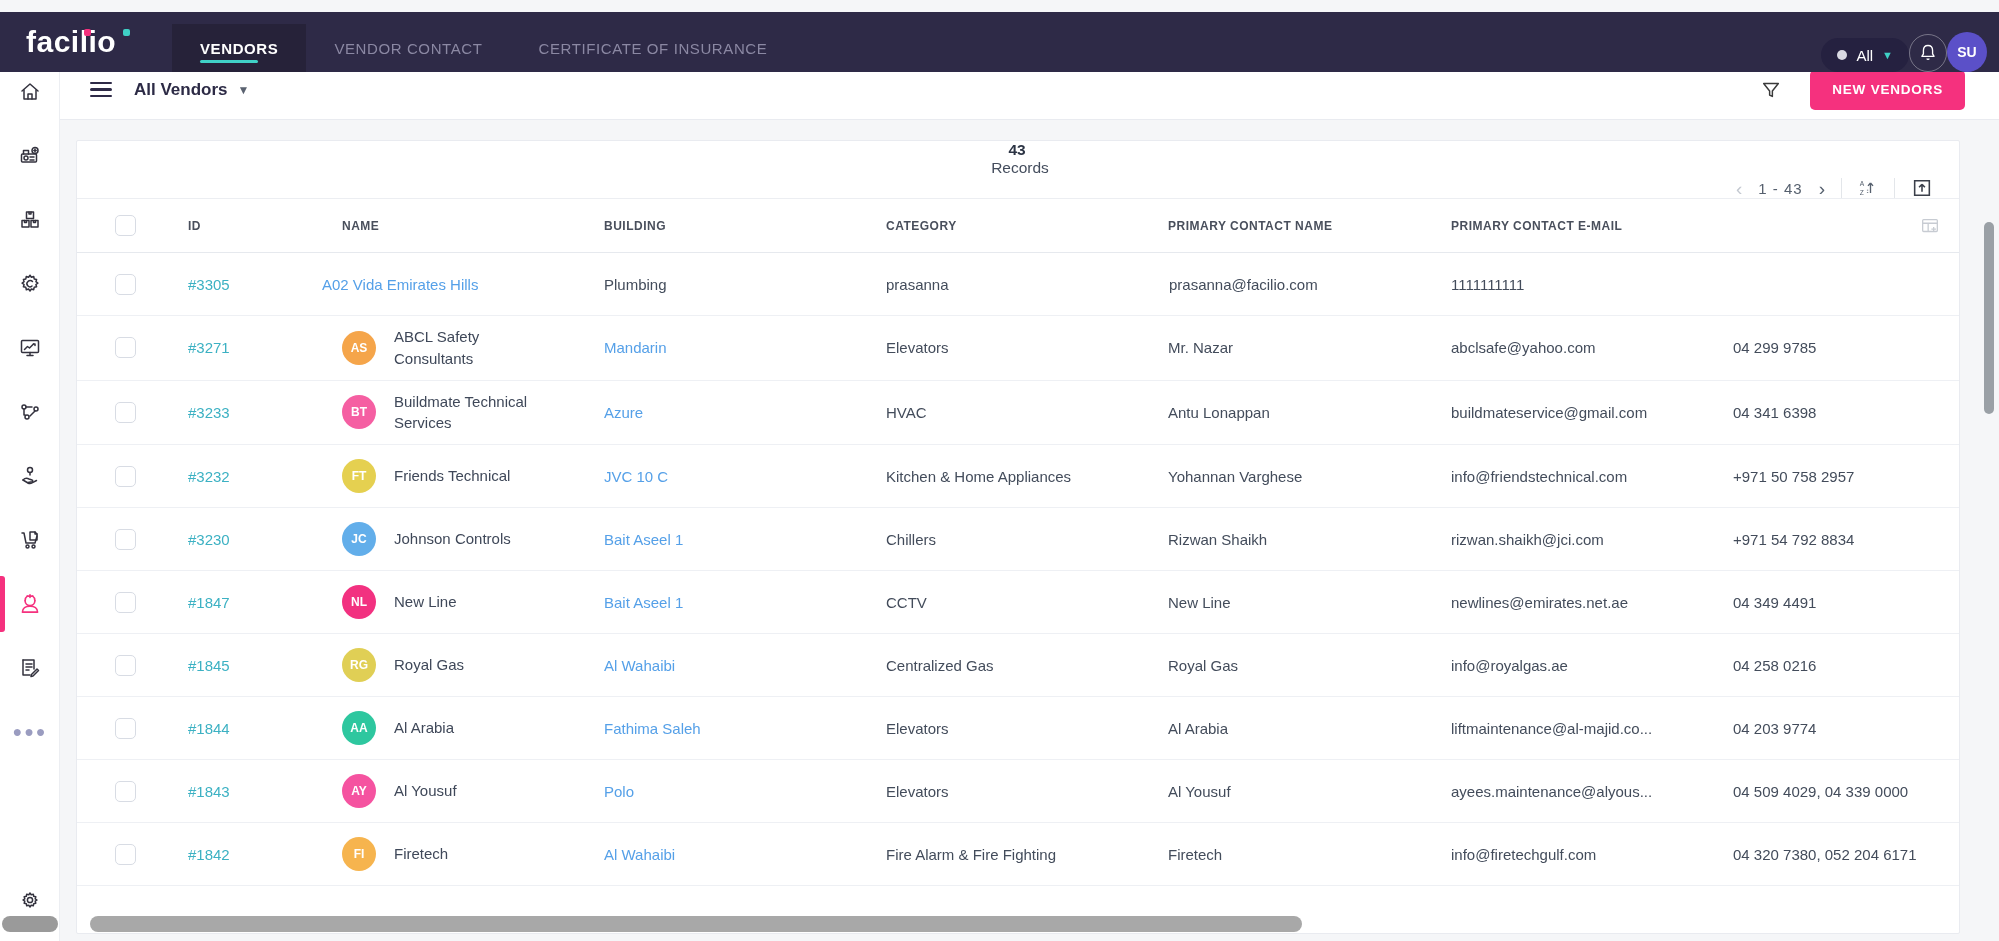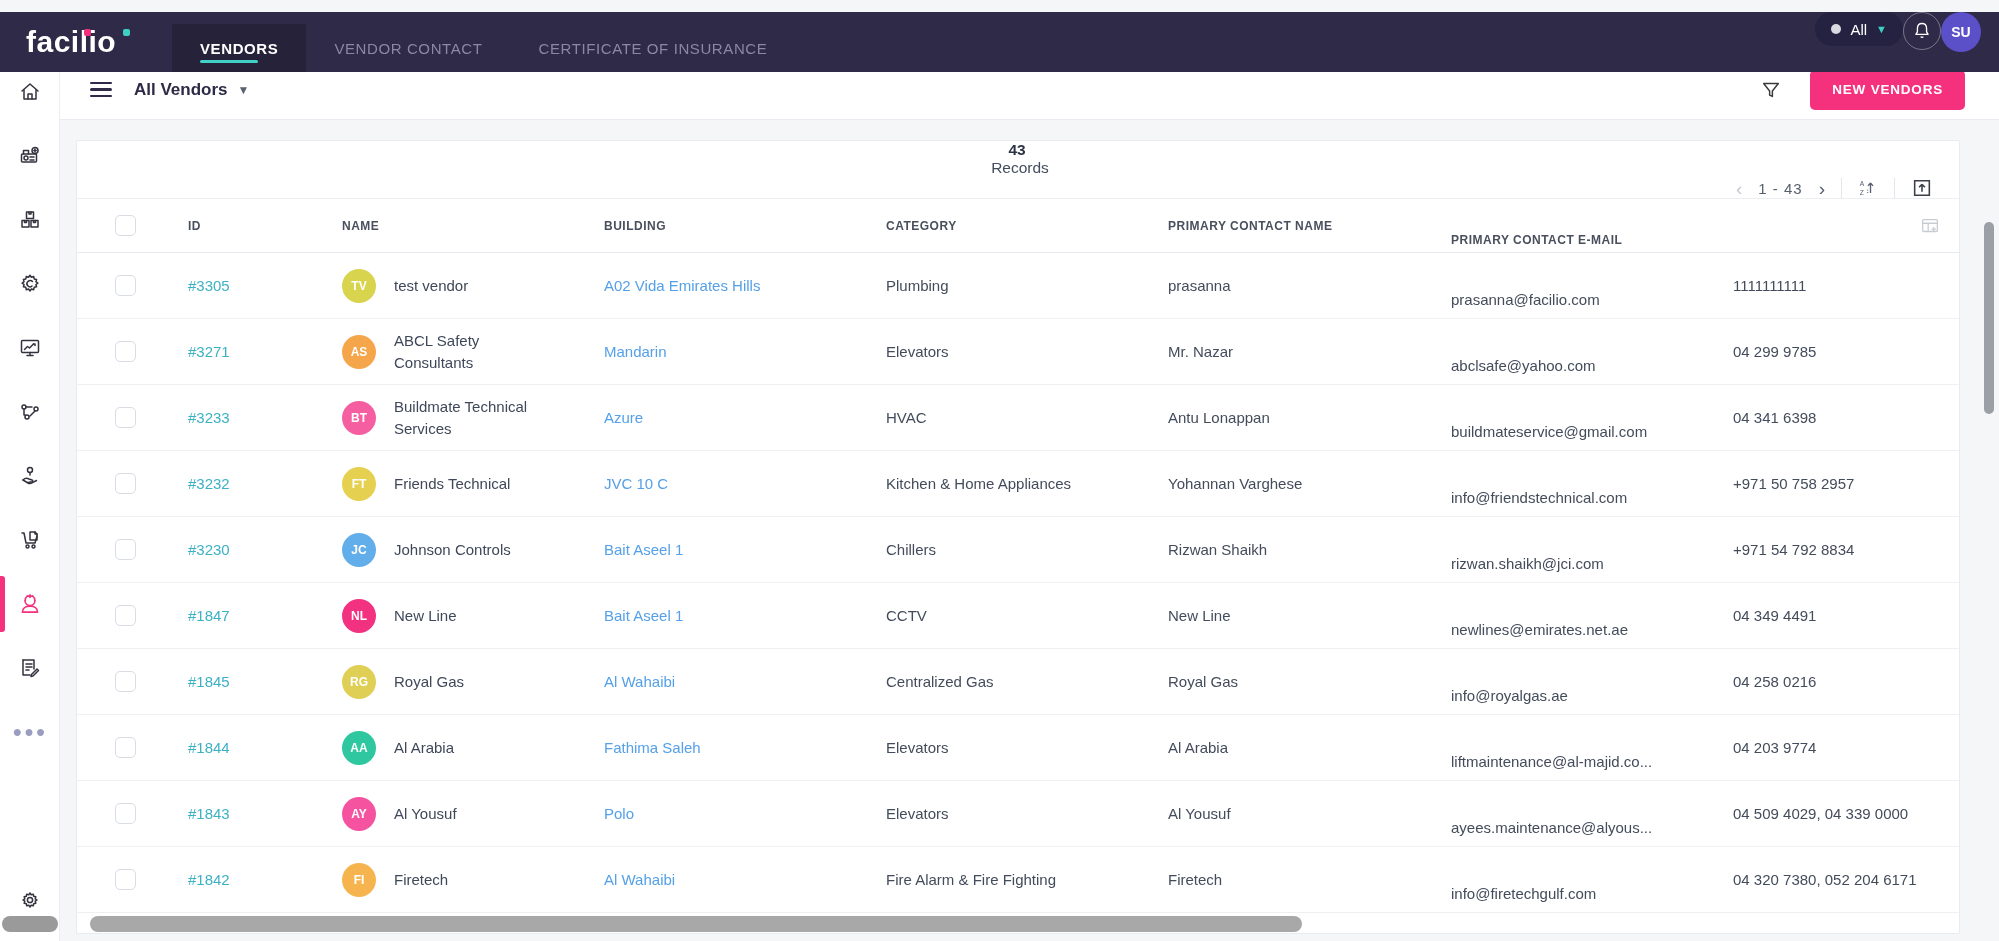--- a/index.html
+++ b/index.html
@@ -13,21 +13,21 @@
     color:#fff; font-size:30px; font-weight:bold; letter-spacing:.5px; position:relative; }
   .logo .dot { position:absolute; width:7px; height:7px; border-radius:2px; top:17px; }
   .logo .dot.pink { left:84px; background:#f5317e; }
   .logo .dot.teal { left:123px; background:#3fd0c5; }
   .tabs { display:flex; align-items:stretch;margin-top:12px; }
   .tab { display:flex; align-items:center; padding:0 28px; font-size:15px;
     letter-spacing:.6px; color:#8b88a3; cursor:pointer; position:relative; }
   .tab.active { background:#262239; color:#ffffff; font-weight:bold; }
   .tab.active .underline { position:absolute; left:28px; bottom:9px; width:58px;
     height:3px; background:#40d1c7; border-radius:2px; }
-  .nav-right { margin-left:auto; display:flex; align-items:flex-start; padding-right:18px; }
+  .nav-right { margin-left:auto; display:flex; align-items:flex-end; padding-right:12px; }
   .scope-pill { height:34px; background:#252140; border-radius:17px; display:flex;
     align-items:center; gap:9px; padding:0 16px; color:#fff; font-size:15px; cursor:pointer; }
   .scope-dot { width:10px; height:10px; border-radius:50%; background:#d9d9e2; }
   .scope-caret { color:#3fd0c5; font-size:11px; }
   .bell-wrap { width:38px; height:38px; border-radius:50%; border:1px solid rgba(255,255,255,.35);
     display:flex; align-items:center; justify-content:center; cursor:pointer; }
   .avatar-su { width:40px; height:40px; border-radius:50%; background:#5b50c8; color:#fff;
     font-size:14px; font-weight:bold; display:flex; align-items:center; justify-content:center; cursor:pointer; }
 
   
@@ -67,21 +67,21 @@
   .pg-chevron.disabled { color:#c3c8d0; }
   .pg-range { font-size:15px; color:#56606e; letter-spacing:1px; }
   .v-sep { width:1px; height:20px; background:#e3e6ea; }
   .icon-btn { cursor:pointer; display:flex; align-items:center; }
 
   
   .thead { display:flex; align-items:center; height:54px; border-bottom:1px solid #e6e9ee;
     padding-left:38px; position:relative; }
   .th { font-size:12px; font-weight:bold; color:#494f5c; letter-spacing:.5px; text-transform:uppercase; }
   .col-cb{width:73px;} .col-id{width:134px;} .col-name{width:282px;padding-left:20px;} .col-building{width:282px;}
-  .col-category{width:282px;} .col-contact{width:283px;} .col-email{width:282px;margin-top:28px;} .col-phone{flex:1;}
+  .col-category{width:282px;} .col-contact{width:283px;} .col-email{width:282px;} .col-phone{flex:1;}
   .checkbox { width:21px; height:21px; border:1.5px solid #d8dce4; border-radius:5px;
     background:#fff; cursor:pointer; }
   .add-col { position:absolute; right:18px; top:16px; cursor:pointer; opacity:.55; }
 
   .row { display:flex; align-items:center; min-height:63px; padding:10px 0 10px 38px;
     border-bottom:1px solid #eef0f4; font-size:15px; }
   .cell { display:flex; align-items:center; }
   .id-link { color:#3cb1c3; cursor:pointer; text-decoration:none; }
   .name-wrap { display:flex; align-items:center; gap:18px; }
   .row-avatar { width:34px; height:34px; min-width:34px; border-radius:50%; color:#fff;
@@ -296,24 +296,20 @@
   </div>
 
   <div>
       <div class="row">
         <div class="cell col-cb">
           <span class="checkbox"></span>
         </div>
         <div class="cell col-id">
           <a class="id-link">#3305</a>
         </div>
-        <div class="cell col-name name-wrap">
-          <span class="row-avatar" style="background: rgb(216, 212, 78);">TV</span>
-          <span class="name-text">test vendor</span>
-        </div>
         <div class="cell col-building">
           <span class="building-link">A02 Vida Emirates Hills</span>
         </div>
         <div class="cell col-category">
           <span class="plain">Plumbing</span>
         </div>
         <div class="cell col-contact">
           <span class="plain">prasanna</span>
         </div>
         <div class="cell col-email">

